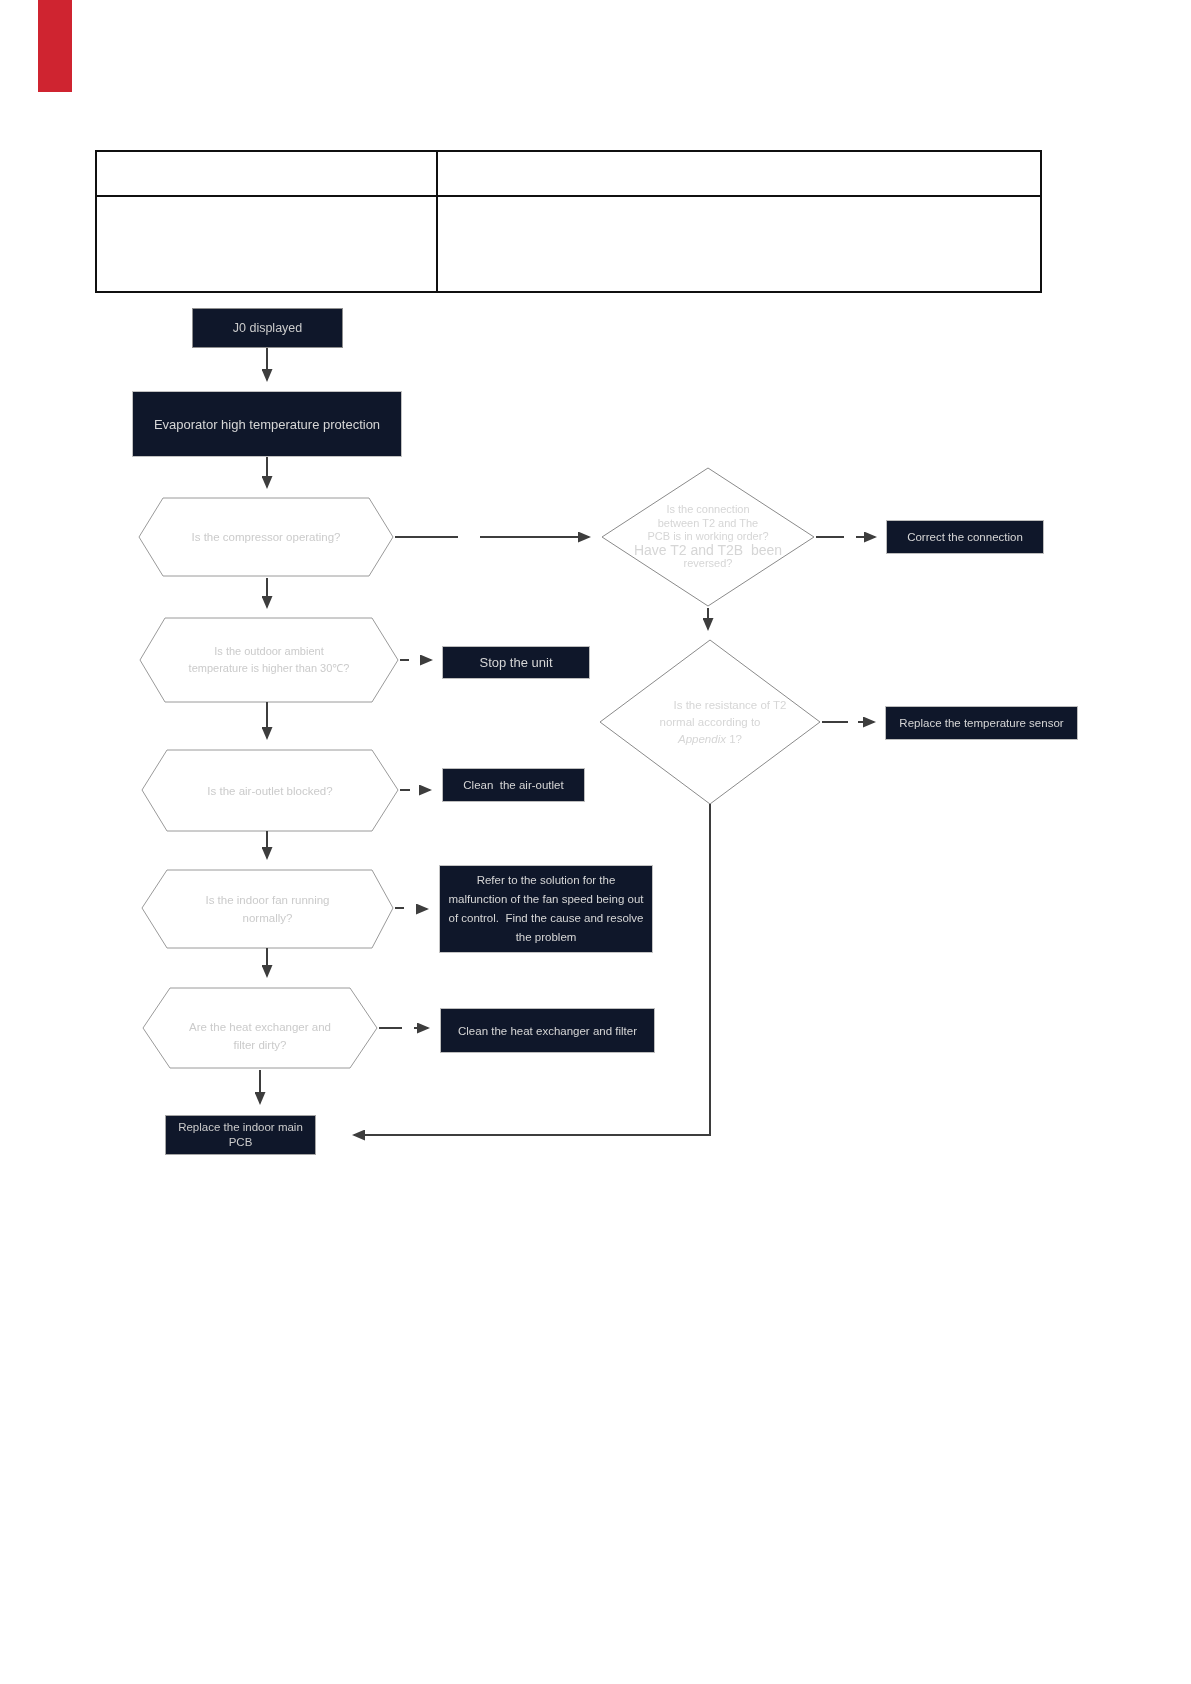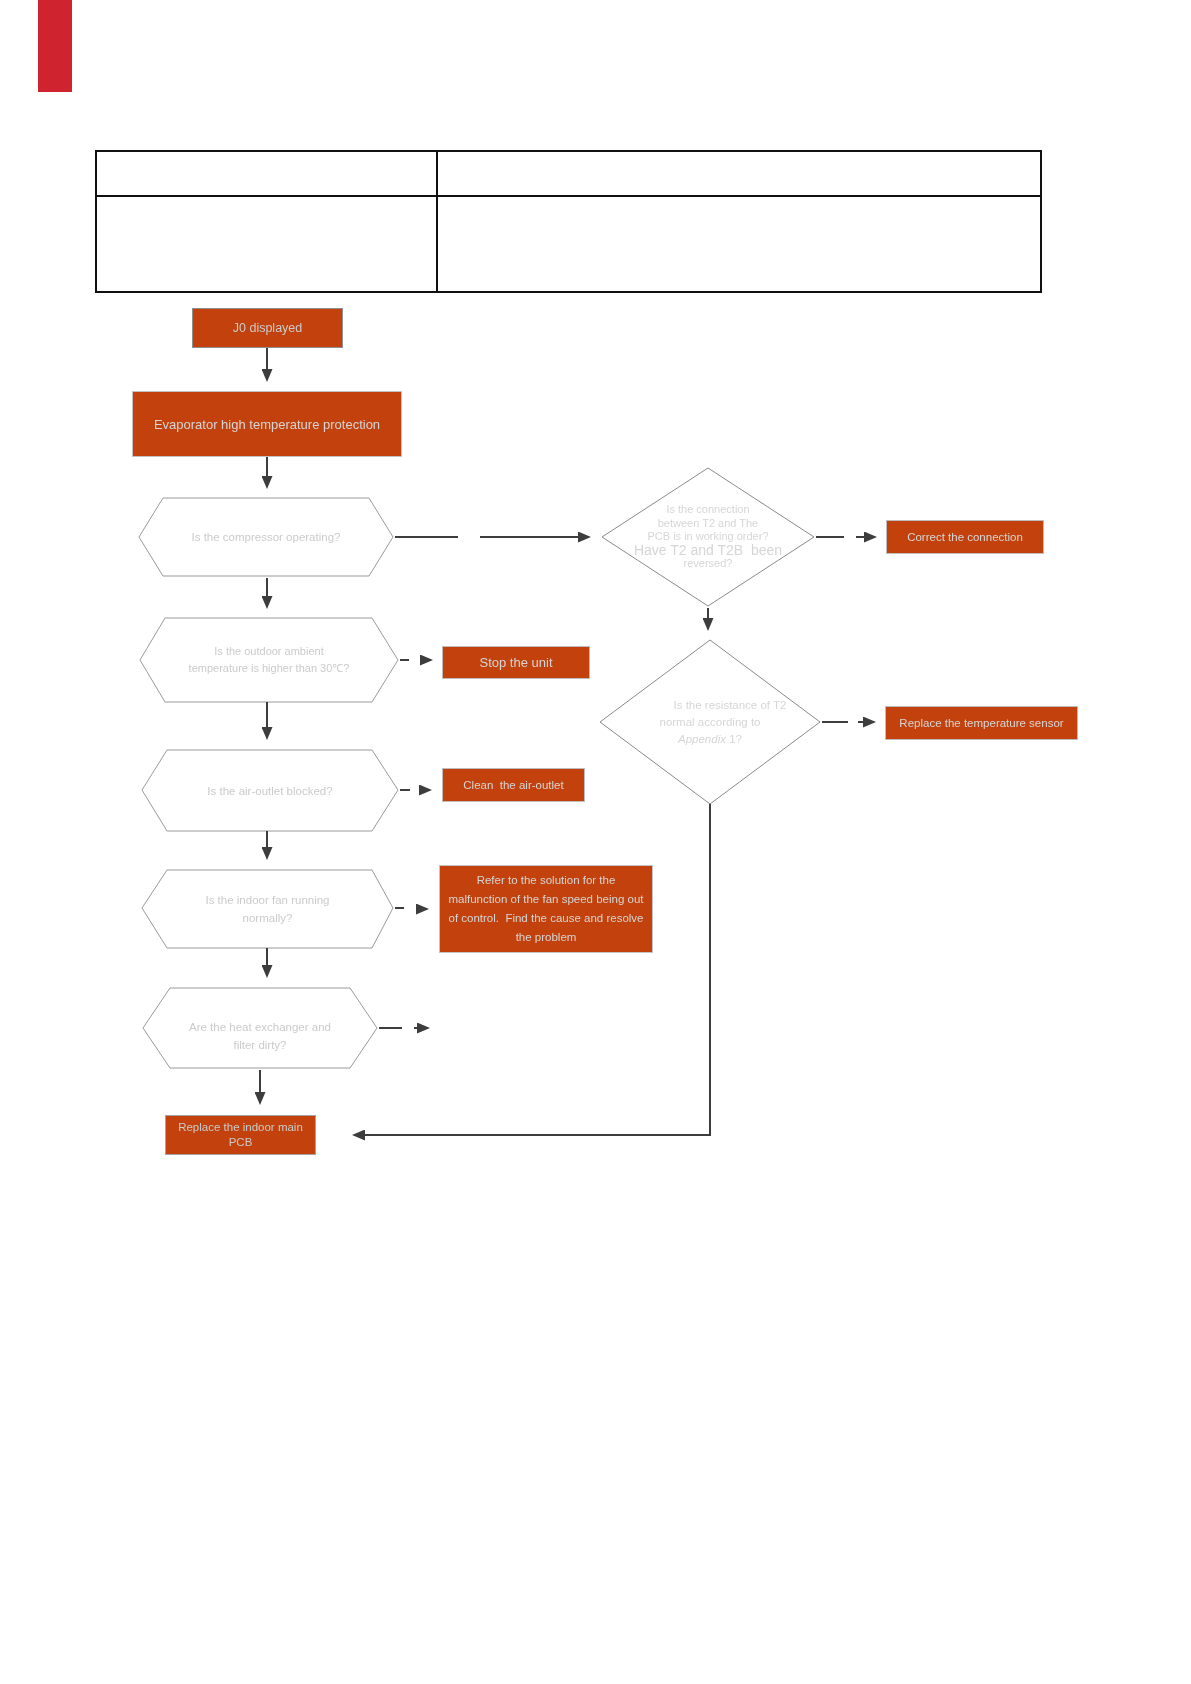--- a/index.html
+++ b/index.html
@@ -7,21 +7,21 @@
           font-family:"Liberation Sans",sans-serif;}
   .layer{position:absolute;left:0;top:0;}
   
   .redtab{position:absolute;left:38px;top:0;width:34px;height:92px;background:#cf2430;}
   
   .tbl{position:absolute;left:95px;top:150px;width:947px;height:143px;border:2px solid #101010;box-sizing:border-box;}
   .tbl .vline{position:absolute;left:339px;top:0;width:2px;height:100%;background:#101010;}
   .tbl .hline{position:absolute;left:0;top:43px;width:100%;height:2px;background:#101010;}
   .tbl .cell{position:absolute;color:#111;font-size:12px;}
   
-  .box{position:absolute;background:#c2410c;border:1px solid #bdbdbd;box-sizing:border-box;
+  .box{position:absolute;background:#0f172a;border:1px solid #bdbdbd;box-sizing:border-box;
        display:flex;flex-direction:column;align-items:center;justify-content:center;text-align:center;}
   
   .shape-lbl{position:absolute;display:flex;flex-direction:column;align-items:center;justify-content:center;
              text-align:center;pointer-events:none;}
   .lbl{color:#cbcbcb;white-space:pre-wrap;}
   .lbl-light{color:#d6d6d6;}
   .it{font-style:italic;}
 </style>
 </head>
 <body>
@@ -120,20 +120,23 @@
     <div class="lbl lbl-light" style="font-size:11.5px;">Clean  the air-outlet</div>
   </div>
 
   <div class="box" style="left:439px;top:865px;width:214px;height:88px;border-color:#c4c4c4;">
     <div class="lbl lbl-light" style="font-size:11.5px;line-height:19px;">Refer to the solution for the</div>
     <div class="lbl lbl-light" style="font-size:11.5px;line-height:19px;">malfunction of the fan speed being out</div>
     <div class="lbl lbl-light" style="font-size:11.5px;line-height:19px;">of control.  Find the cause and resolve</div>
     <div class="lbl lbl-light" style="font-size:11.5px;line-height:19px;">the problem</div>
   </div>
 
+  <div class="box" style="left:440px;top:1008px;width:215px;height:45px;">
+    <div class="lbl lbl-light" style="font-size:11.5px;">Clean the heat exchanger and filter</div>
+  </div>
 
   <div class="box" style="left:165px;top:1115px;width:151px;height:40px;border-color:#a5a5a5;">
     <div class="lbl" style="font-size:11.5px;line-height:15px;">Replace the indoor main</div>
     <div class="lbl" style="font-size:11.5px;line-height:15px;">PCB</div>
   </div>
 
   <div class="shape-lbl" style="left:139px;top:498px;width:254px;height:78px;">
     <div class="lbl" style="font-size:11.5px;">Is the compressor operating?</div>
   </div>
 

